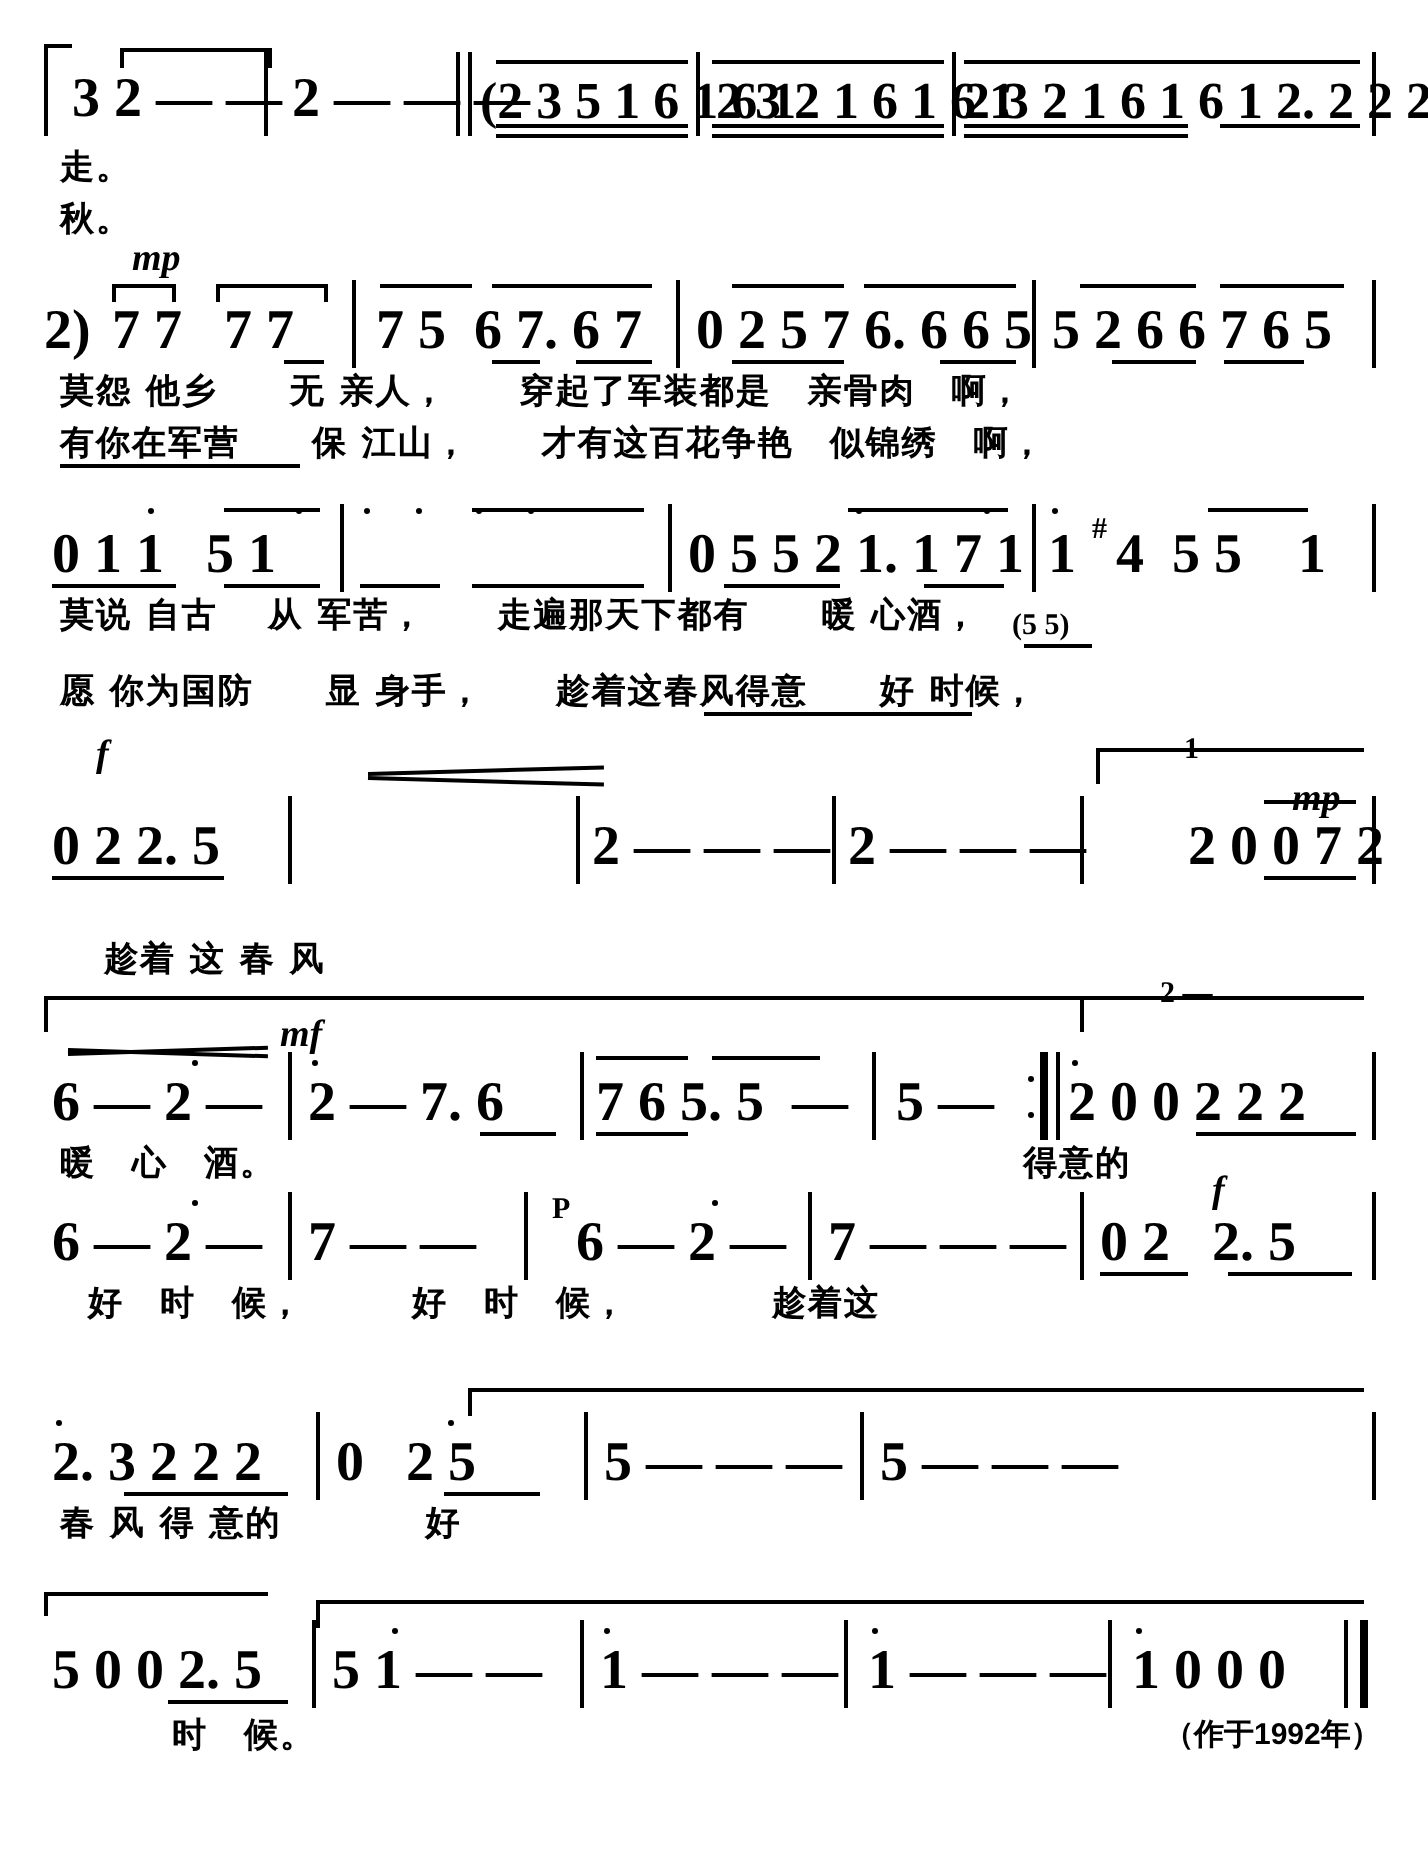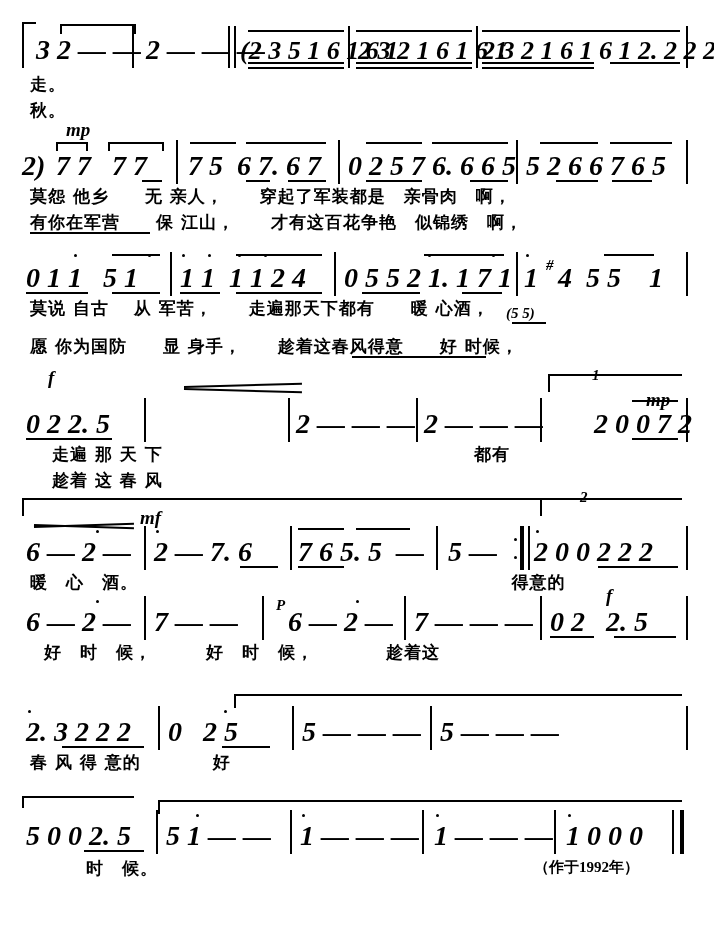--- a/index.html
+++ b/index.html
@@ -4,26 +4,26 @@
 <style>
   html,body{margin:0;padding:0;background:#ffffff;}
   body{
     width:714px;height:925px;position:relative;overflow:hidden;
     font-family:"Liberation Serif", serif;
     color:#000;
   }
   .sheet{position:absolute;left:0;top:0;width:714px;height:925px;}
   
   .t{position:absolute;white-space:pre;line-height:1;}
-  .num{font-family:"Liberation Serif", serif;font-size:26px;font-weight:bold;letter-spacing:0px;font-style:italic;}
+  .num{font-family:"Liberation Serif", serif;font-size:26px;font-weight:bold;letter-spacing:0px;}
   .num-lg{font-size:28px;}
   .lyr{font-family:"DejaVu Sans", sans-serif;font-size:17px;font-weight:bold;letter-spacing:1px;}
   .dyn{font-family:"Liberation Serif", serif;font-style:italic;font-size:19px;font-weight:bold;}
   .small{font-size:15px;font-weight:bold;}
-  .credit{font-family:Liberation Serif, serif;font-size:15px;font-weight:bold;}
+  .credit{font-family:Liberation Sans, sans-serif;font-size:15px;font-weight:bold;margin-left:48px;}
   
   .bar{position:absolute;width:2px;background:#000;}
   .barthick{position:absolute;width:4px;background:#000;}
   
   .beam{position:absolute;height:2px;background:#000;}
   .vline{position:absolute;width:2px;background:#000;}
   .ul{position:absolute;height:2px;background:#000;}
   .dot{position:absolute;width:3px;height:3px;border-radius:50%;background:#000;}
   .brk{position:absolute;border-left:2px solid #000;border-top:2px solid #000;border-right:2px solid #000;}
 </style>
@@ -104,21 +104,20 @@
   <div class="ul" style="left:30px;top:232px;width:120px;"></div>
 
   <div class="t num num-lg" style="left:26px;top:264px;">0 1 1   5 1</div>
   <div class="ul" style="left:26px;top:292px;width:62px;"></div>
   <div class="ul" style="left:112px;top:292px;width:48px;"></div>
   <div class="beam" style="left:112px;top:254px;width:48px;"></div>
   <div class="dot" style="left:74px;top:254px;"></div>
   <div class="dot" style="left:148px;top:254px;"></div>
 
   <div class="bar" style="left:170px;top:252px;height:44px;"></div>
-  <div class="t num num-lg" style="left:180px;top:264px;">1 1  1 1 2 4</div>
   <div class="ul" style="left:180px;top:292px;width:40px;"></div>
   <div class="ul" style="left:236px;top:292px;width:86px;"></div>
   <div class="beam" style="left:236px;top:254px;width:86px;"></div>
   <div class="dot" style="left:182px;top:254px;"></div>
   <div class="dot" style="left:208px;top:254px;"></div>
   <div class="dot" style="left:238px;top:254px;"></div>
   <div class="dot" style="left:264px;top:254px;"></div>
 
   <div class="bar" style="left:334px;top:252px;height:44px;"></div>
   <div class="t num num-lg" style="left:344px;top:264px;">0 5 5 2 1. 1 7 1</div>
@@ -157,21 +156,20 @@
   <div class="bar" style="left:288px;top:398px;height:44px;"></div>
   <div class="t num num-lg" style="left:296px;top:410px;">2 — — —</div>
   <div class="bar" style="left:416px;top:398px;height:44px;"></div>
   <div class="t num num-lg" style="left:424px;top:410px;">2 — — —</div>
   <div class="bar" style="left:540px;top:398px;height:44px;"></div>
   <div class="t num num-lg" style="left:550px;top:410px;margin-left:44px;">2 0 0 7 2</div>
   <div class="ul" style="left:632px;top:438px;width:46px;"></div>
   <div class="beam" style="left:632px;top:400px;width:46px;"></div>
   <div class="bar" style="left:686px;top:398px;height:44px;"></div>
 
-  <div class="t lyr" style="left:52px;top:446px;">走遍 那 天 下                                             都有</div>
   <div class="t lyr" style="left:52px;top:472px;">趁着 这 春 风</div>
 
   <div class="beam" style="left:22px;top:498px;width:660px;"></div>
   <div class="vline" style="left:22px;top:498px;height:18px;"></div>
   <div class="vline" style="left:540px;top:498px;height:18px;"></div>
   <div class="t num small" style="left:580px;top:490px;">2 —</div>
 
   <div class="t dyn" style="left:140px;top:508px;">mf</div>
   <div class="beam" style="left:34px;top:524px;width:100px;transform:rotate(1.8deg);transform-origin:left center;"></div>
   <div class="beam" style="left:34px;top:526px;width:100px;transform:rotate(-1.8deg);transform-origin:left center;"></div>

